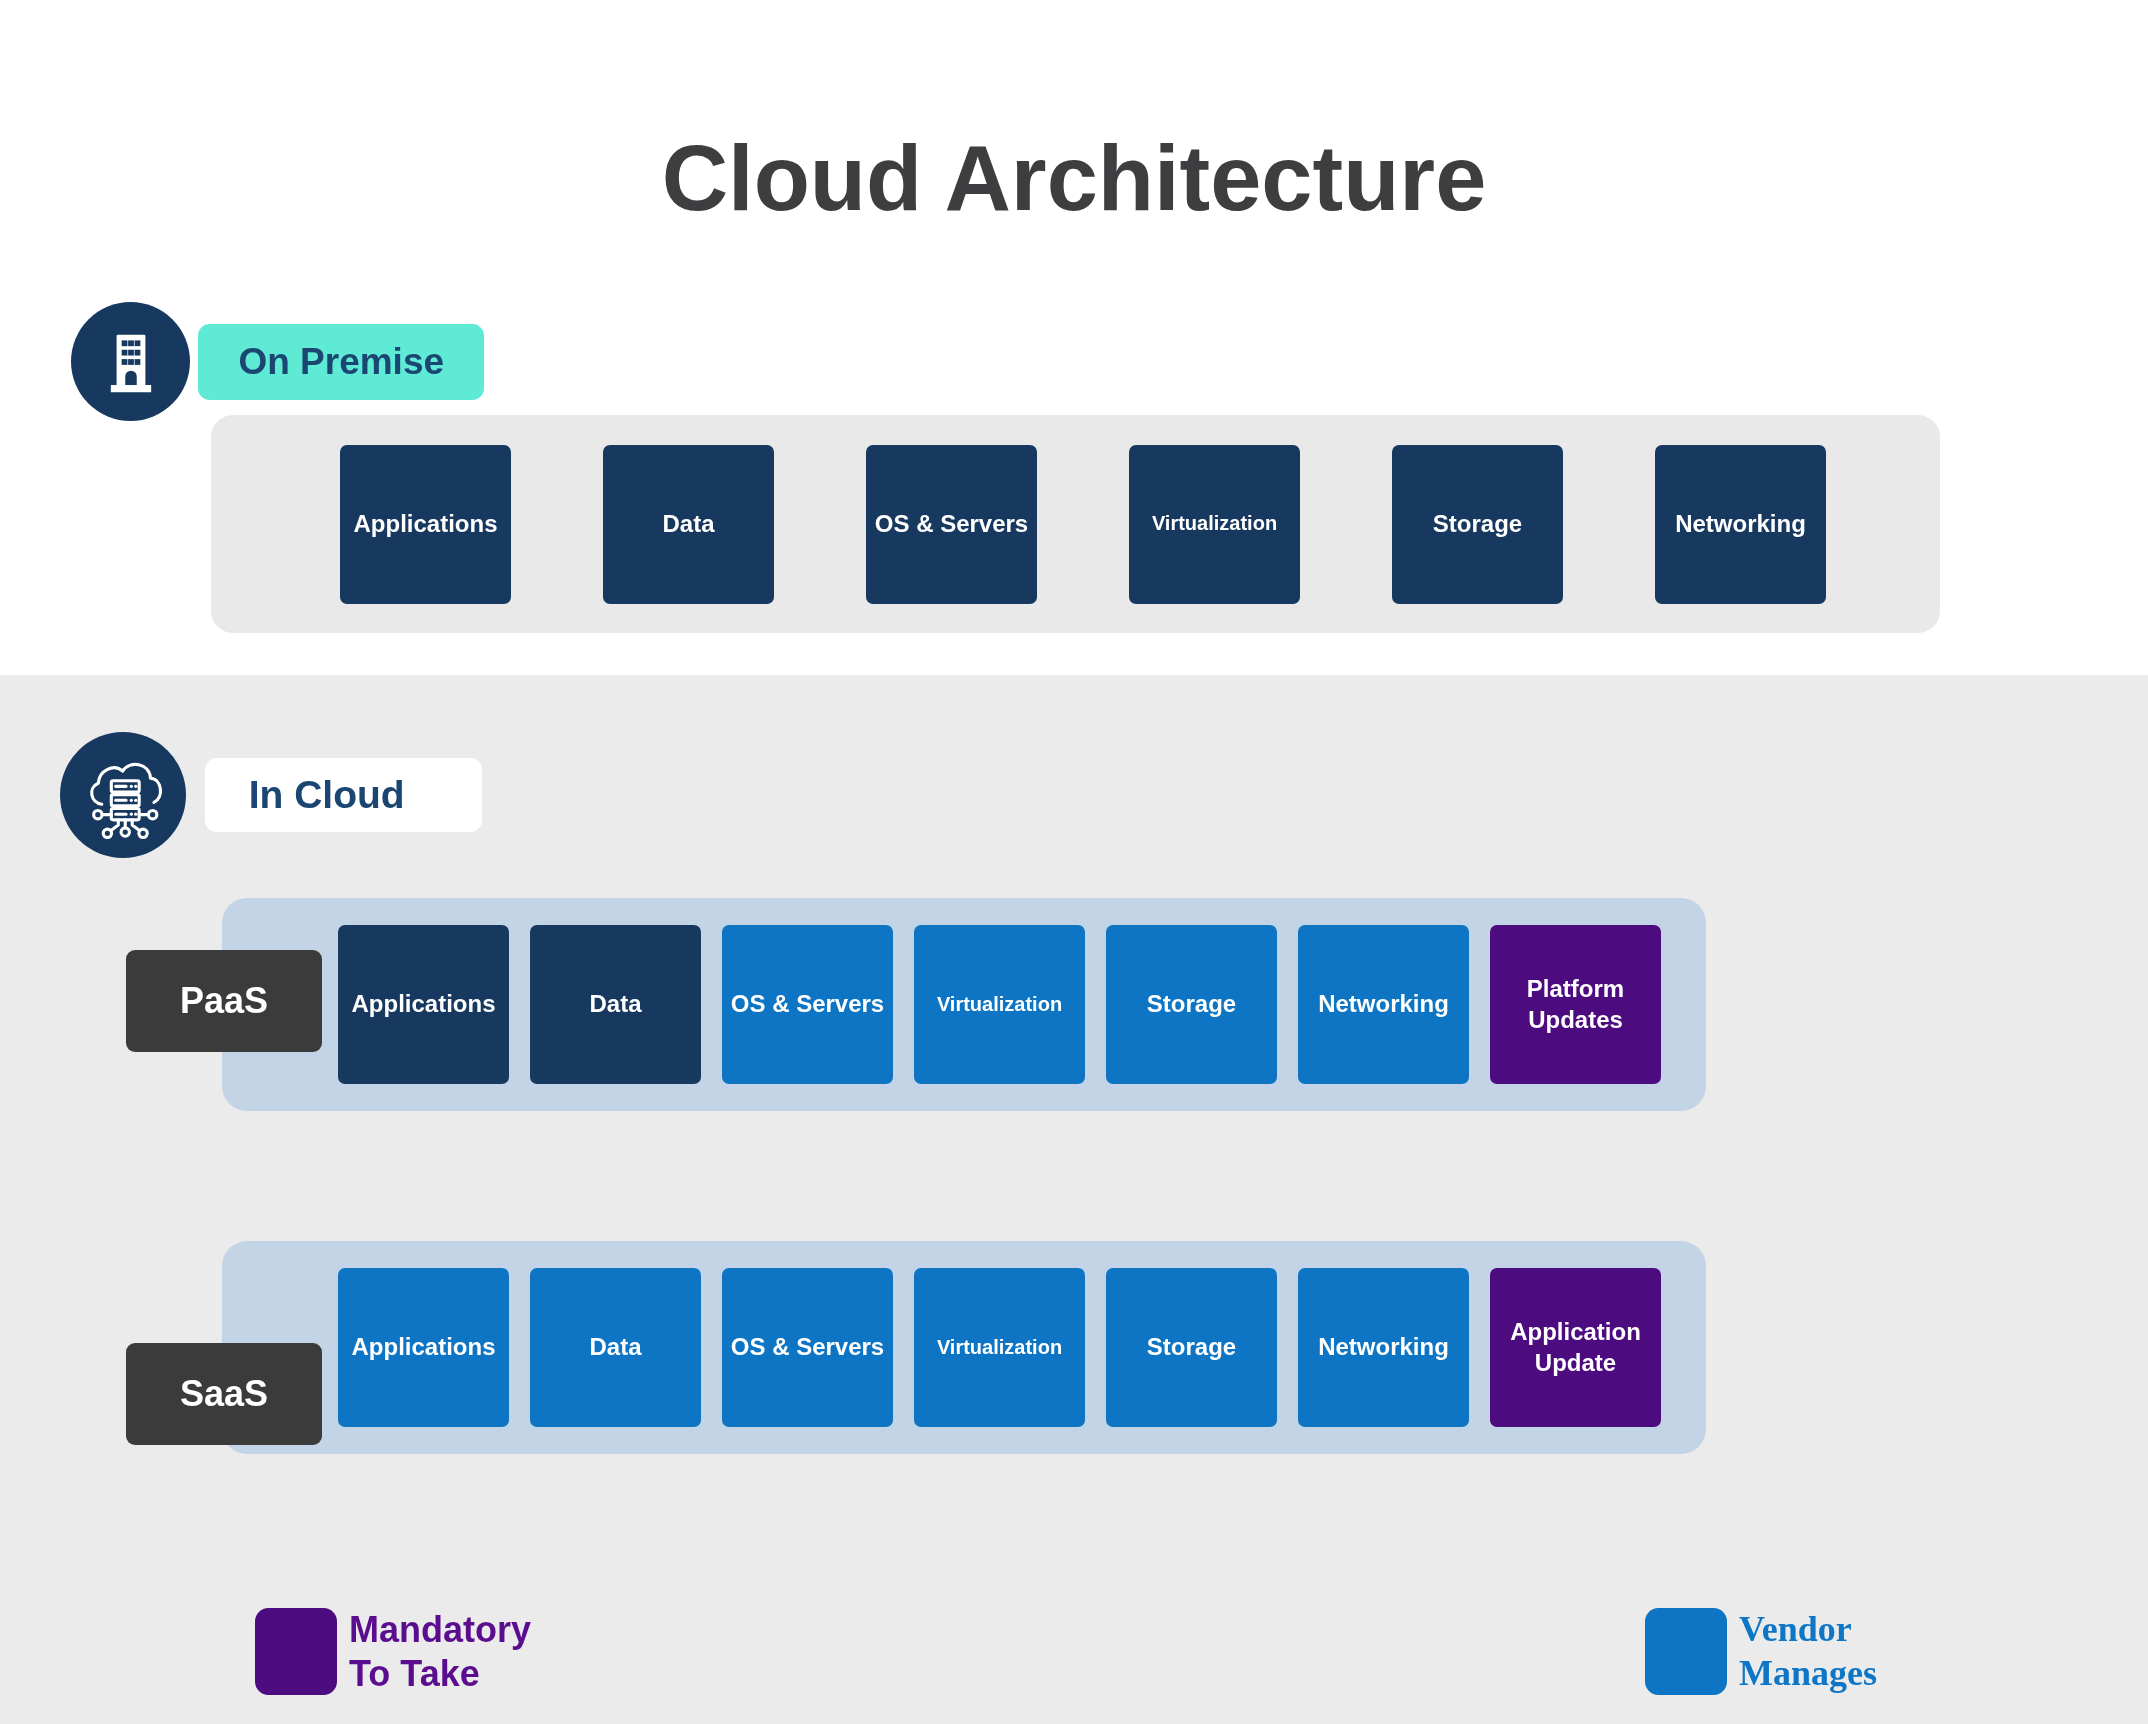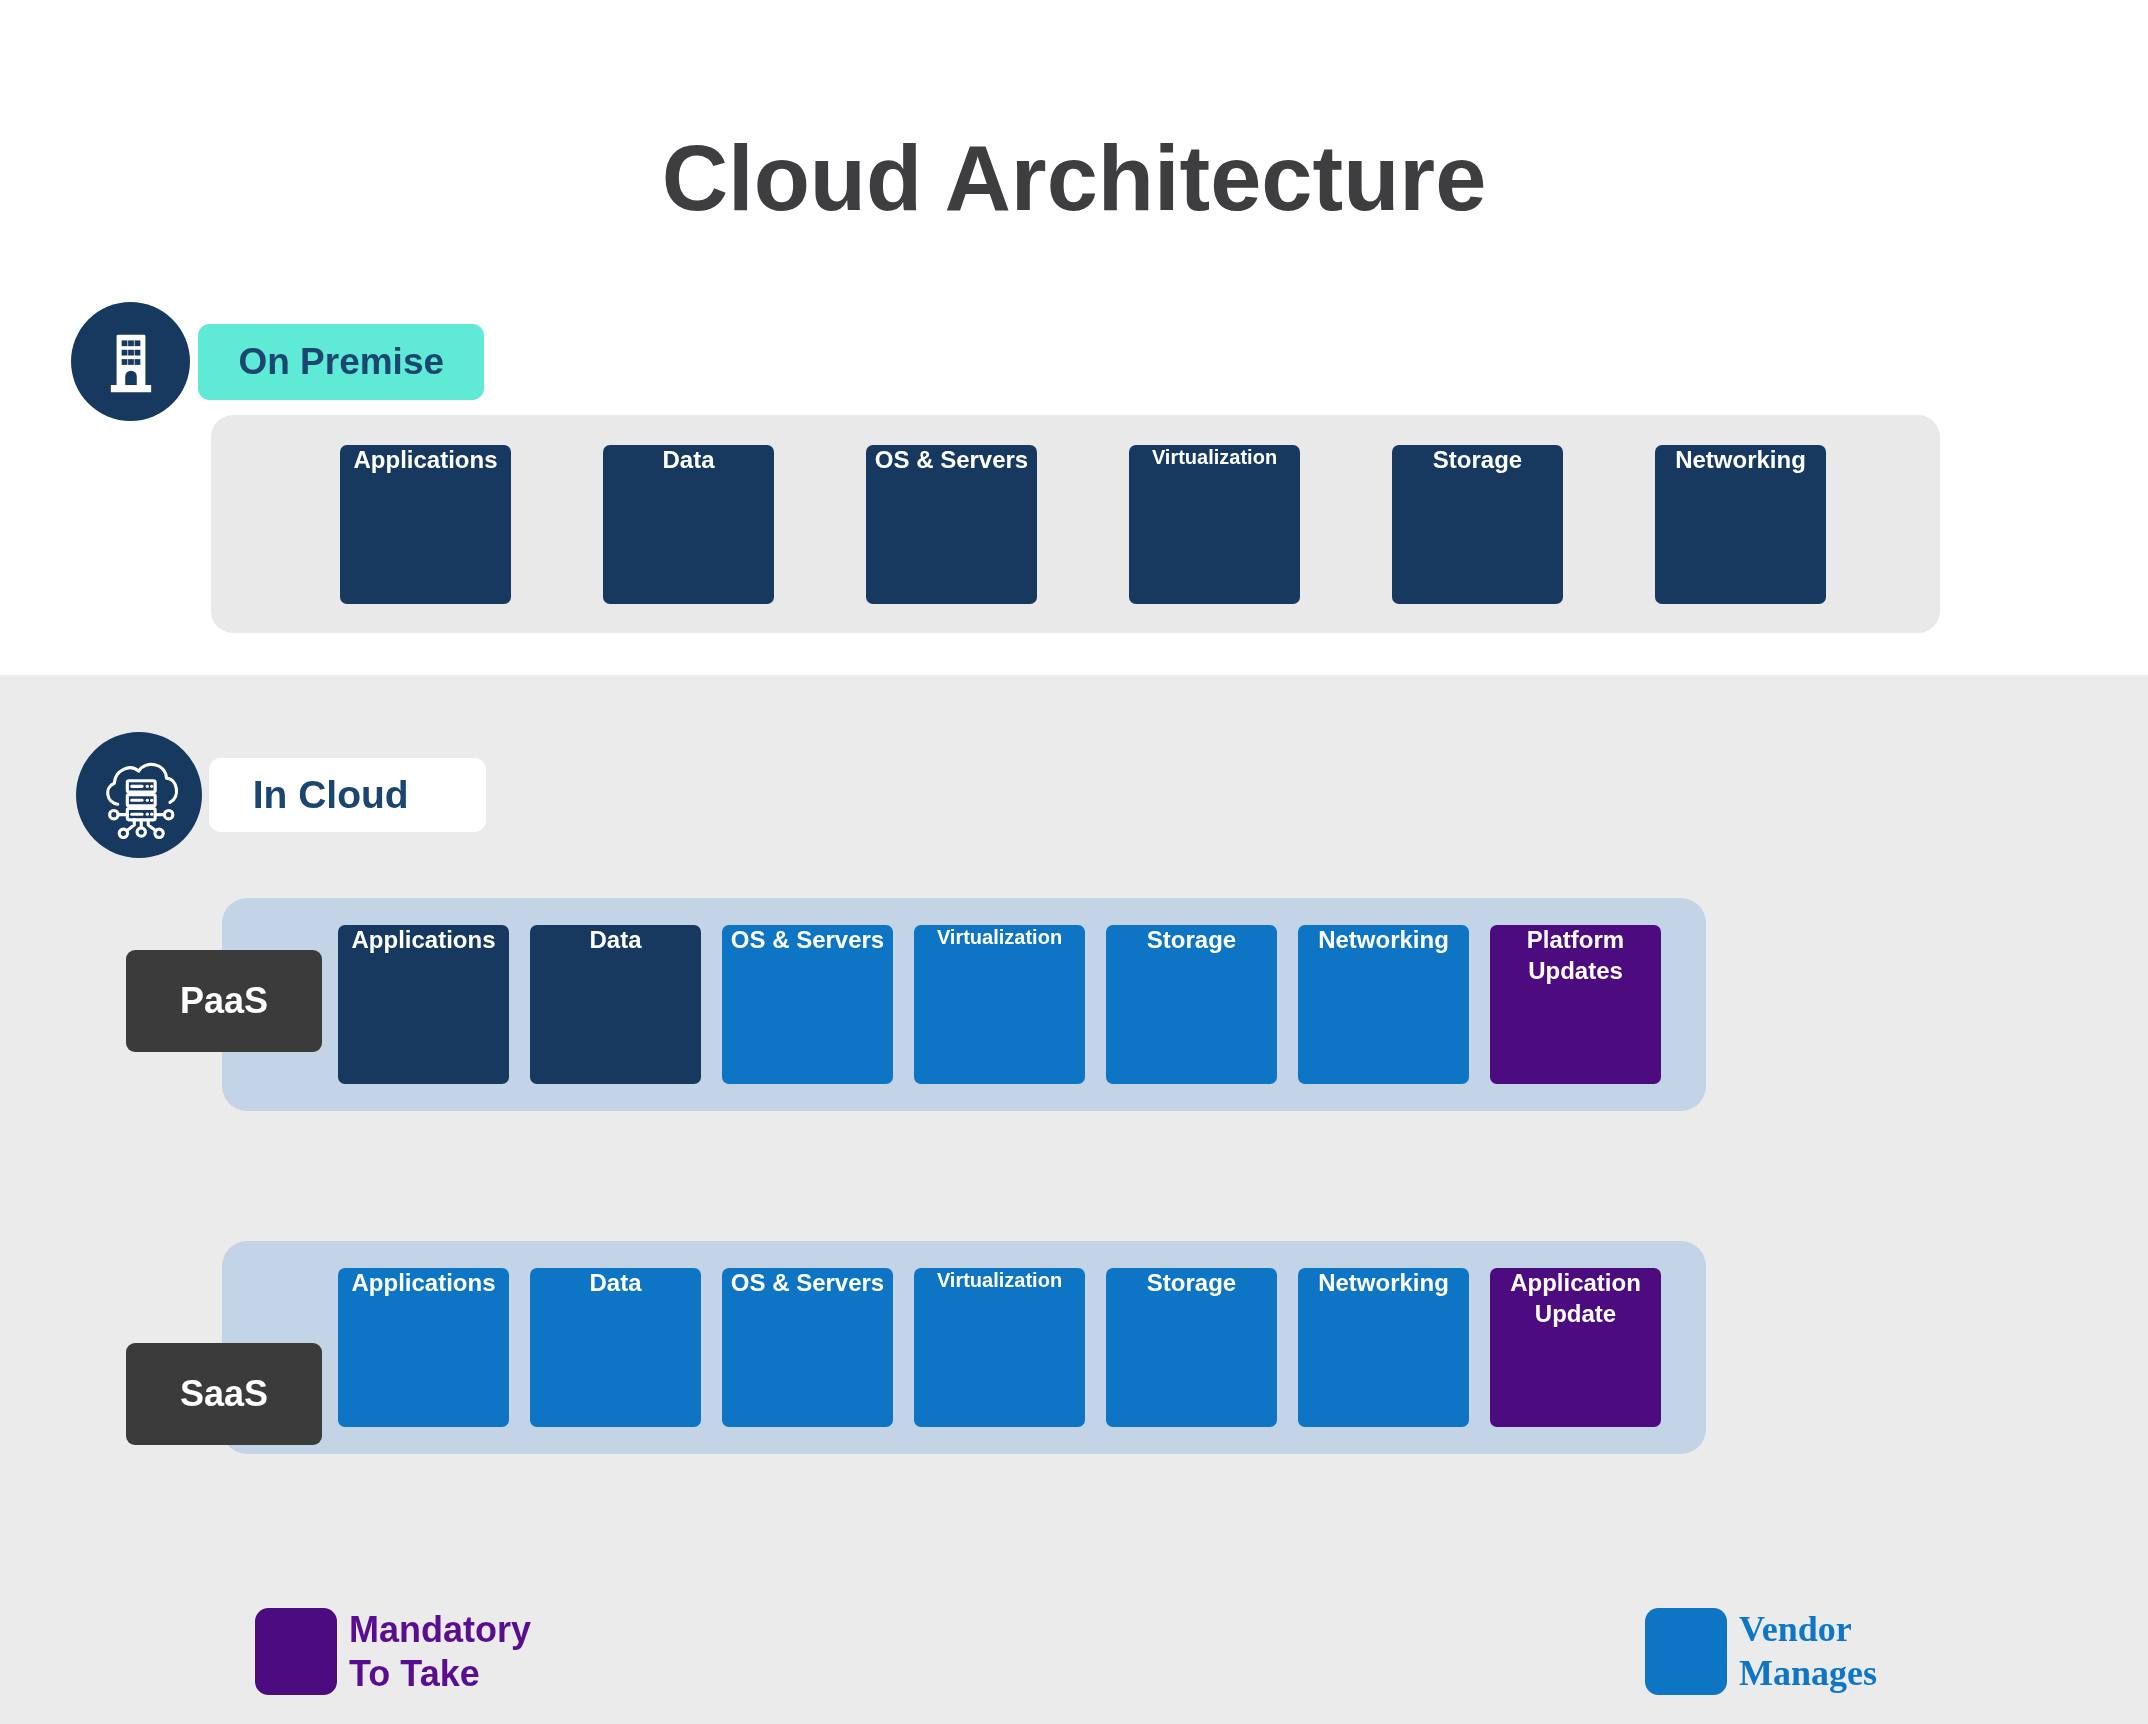--- a/index.html
+++ b/index.html
@@ -19,21 +19,21 @@
   .badge-circle {
     border-radius:50%; background:#17395f; flex:none;
     display:flex; align-items:center; justify-content:center; position:relative; z-index:2;
   }
   .badge-pill {
     display:flex; align-items:center; border-radius:11.7px; color:#1a4671;
   }
   .onprem-badge { left:71px; top:275px; }
   .onprem-badge .badge-circle { width:119px; height:119px; }
   .onprem-badge .badge-pill { background:#5eead4; height:76px; margin-left:8.4px; padding:0 40px; font-size:37px; }
-  .incloud-badge { left:76px; top:705px; }
+  .incloud-badge { left:60px; top:705px;gap:12px; }
   .incloud-badge .badge-circle { width:126px; height:126px; }
   .incloud-badge .badge-pill { background:#ffffff; height:74px; margin-left:6.7px; padding:0 77px 0 44px; font-size:39px; }
 
   
   .onprem-panel {
     position:absolute; left:211px; top:388px; width:1729px; height:218px;
     background:#e9e9e9; border-radius:22px; box-sizing:border-box;
     display:flex; align-items:center; gap:92px; padding-left:129px;
   }
 
@@ -49,21 +49,21 @@
     position:absolute; left:126px; width:196px; height:102px; z-index:2;
     background:#3b3b3b; color:#ffffff; border-radius:9px;
     display:flex; align-items:center; justify-content:center; font-size:36px;
   }
   .paas .row-label { top:923px; }
   .saas .row-label { top:1316px; }
 
   
   .box {
     width:171px; height:159px; flex:none; border-radius:7px; box-sizing:border-box;
-    display:flex; align-items:flex-start; justify-content:center; text-align:center;
+    display:flex; align-items:center; justify-content:center; text-align:center;
     color:#ffffff; font-size:24px; line-height:1.28; padding:0 3.4px;
   }
   .box.tight { font-size:20px; }
   [data-type="regulated"].box, .legend-item[data-type="regulated"] .legend-swatch { background:#17395f; }
   [data-type="vendor"].box,    .legend-item[data-type="vendor"]    .legend-swatch { background:#0d75c4; }
   [data-type="mandatory"].box, .legend-item[data-type="mandatory"] .legend-swatch { background:#4d0b80; }
 
   
   .legend-item { position:absolute; top:1581px; display:flex; align-items:center; gap:12px; }
   .legend-item-0 { left:255px; }

